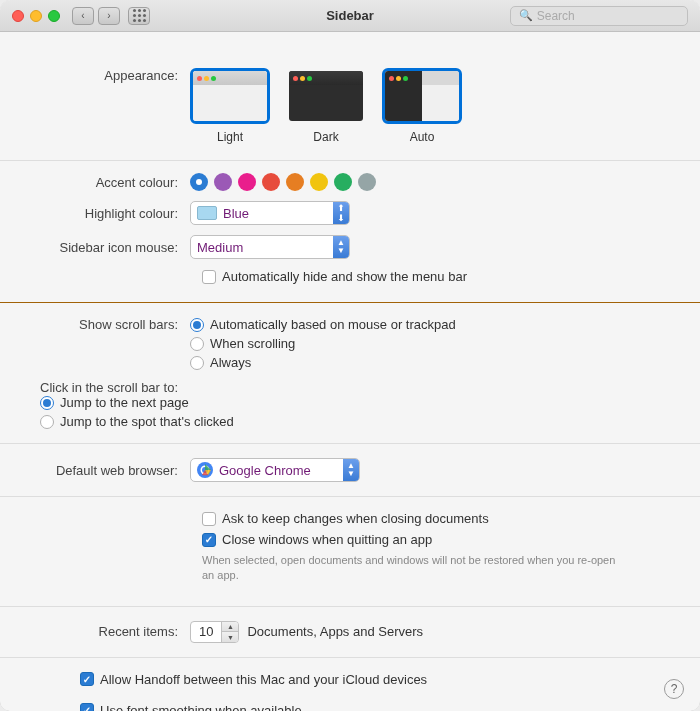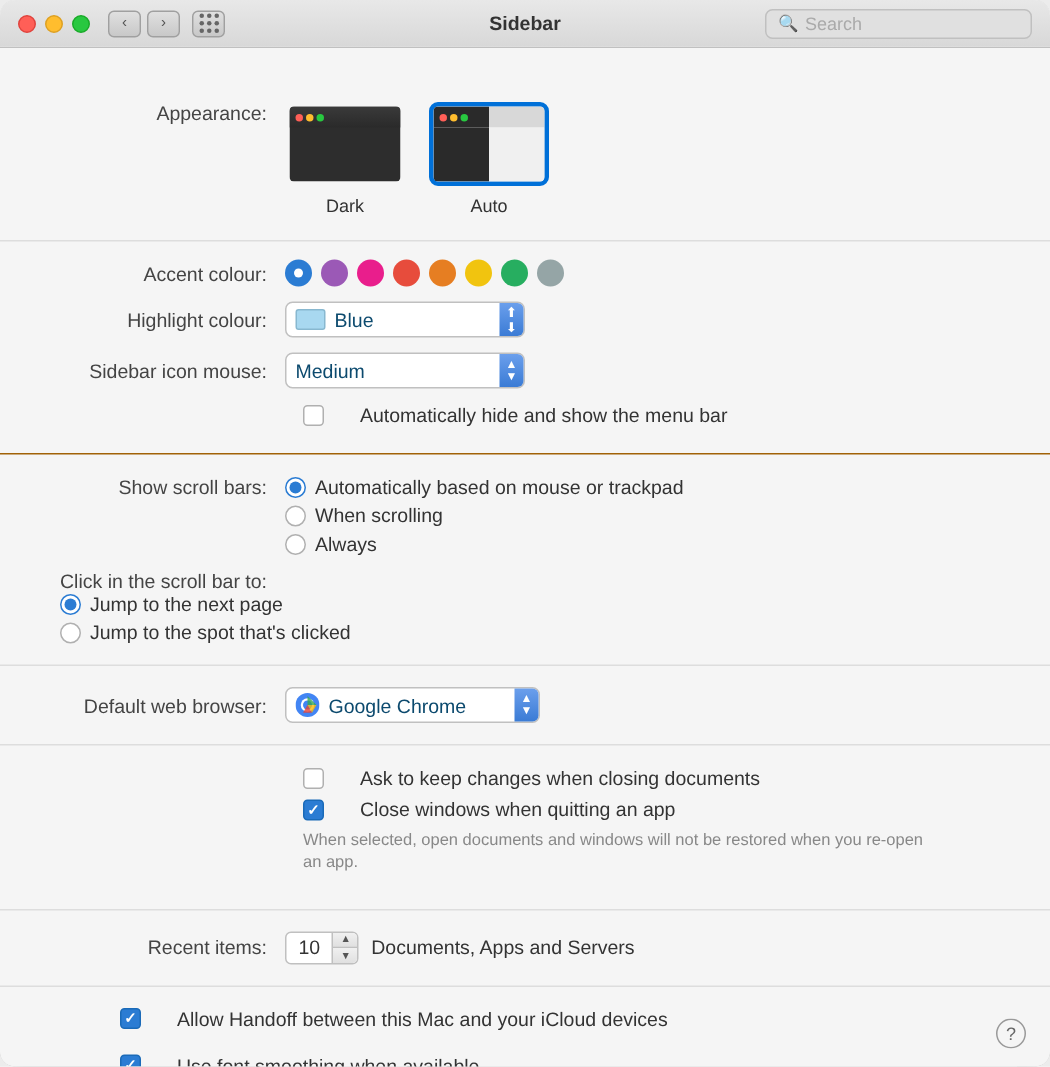--- a/index.html
+++ b/index.html
@@ -226,21 +226,21 @@
       border-radius: 5px;
       padding: 2px 6px;
       min-width: 140px;
       height: 24px;
       cursor: pointer;
       position: relative;
     }
     .dropdown-text {
       flex: 1;
       font-size: 13px;
-      color: #0c4a6e;
+      color: #701a75;
     }
     .dropdown-arrow {
       width: 16px;
       height: 22px;
       background: linear-gradient(to bottom, #6b9fec, #3a7bd5);
       border-radius: 0 4px 4px 0;
       position: absolute;
       right: 0;
       top: 0;
       bottom: 0;
@@ -255,21 +255,21 @@
       height: 14px;
       background: #a8d8f0;
       border: 1px solid #88b8d0;
       margin-right: 6px;
       border-radius: 2px;
     }
     
     .checkbox-row {
       display: flex;
       align-items: center;
-      gap: 24px;
+      gap: 6px;
       margin-bottom: 6px;
       margin-left: 162px;
     }
     .checkbox {
       width: 14px;
       height: 14px;
       border: 1px solid #b0b0b0;
       border-radius: 3px;
       background: white;
       display: flex;
@@ -473,20 +473,36 @@
     </div>
   </div>
 
   <div class="content">
 
     <div class="appearance-section">
       <div class="appearance-row">
         <div class="label">Appearance:</div>
         <div class="appearance-options">
 
+          <div class="appearance-option">
+            <div class="appearance-thumb selected">
+              <div class="thumb-light-inner">
+                <div class="thumb-light-bar">
+                  <div class="thumb-dot thumb-red"></div>
+                  <div class="thumb-dot thumb-yellow"></div>
+                  <div class="thumb-dot thumb-green"></div>
+                </div>
+                <div style="flex:1; display:flex; padding:4px; gap:3px;">
+                  <div style="width:20px; background:#d0d0d0; border-radius:2px;"></div>
+                  <div style="flex:1; background:#e8e8e8; border-radius:2px;"></div>
+                </div>
+              </div>
+            </div>
+            <span class="appearance-label">Light</span>
+          </div>
 
           <div class="appearance-option">
             <div class="appearance-thumb">
               <div style="width:100%;height:100%;background:#2d2d2d;">
                 <div class="thumb-dark-bar">
                   <div class="thumb-dot thumb-red"></div>
                   <div class="thumb-dot thumb-yellow"></div>
                   <div class="thumb-dot thumb-green"></div>
                 </div>
                 <div style="flex:1; display:flex; padding:4px; gap:3px;">

